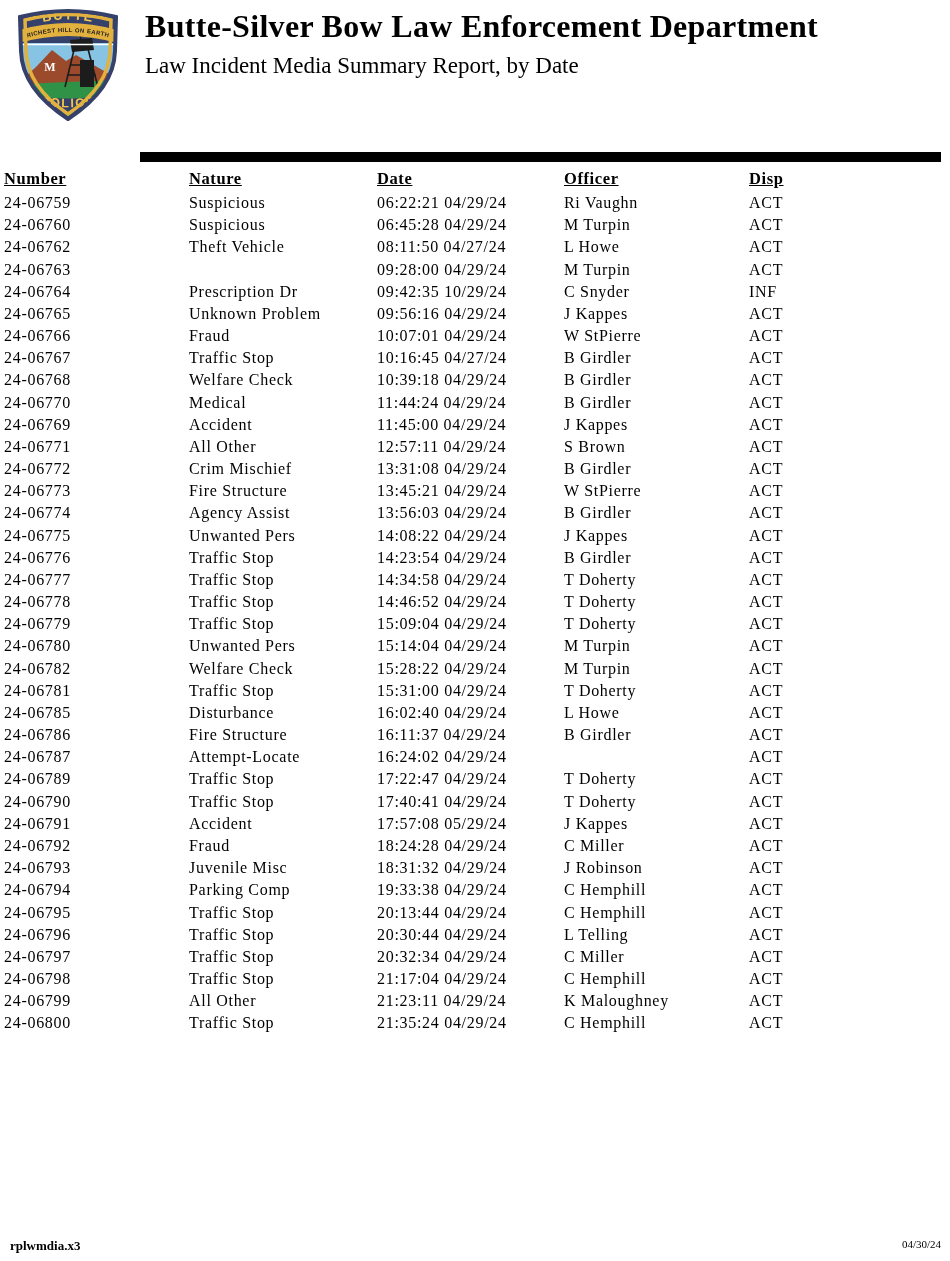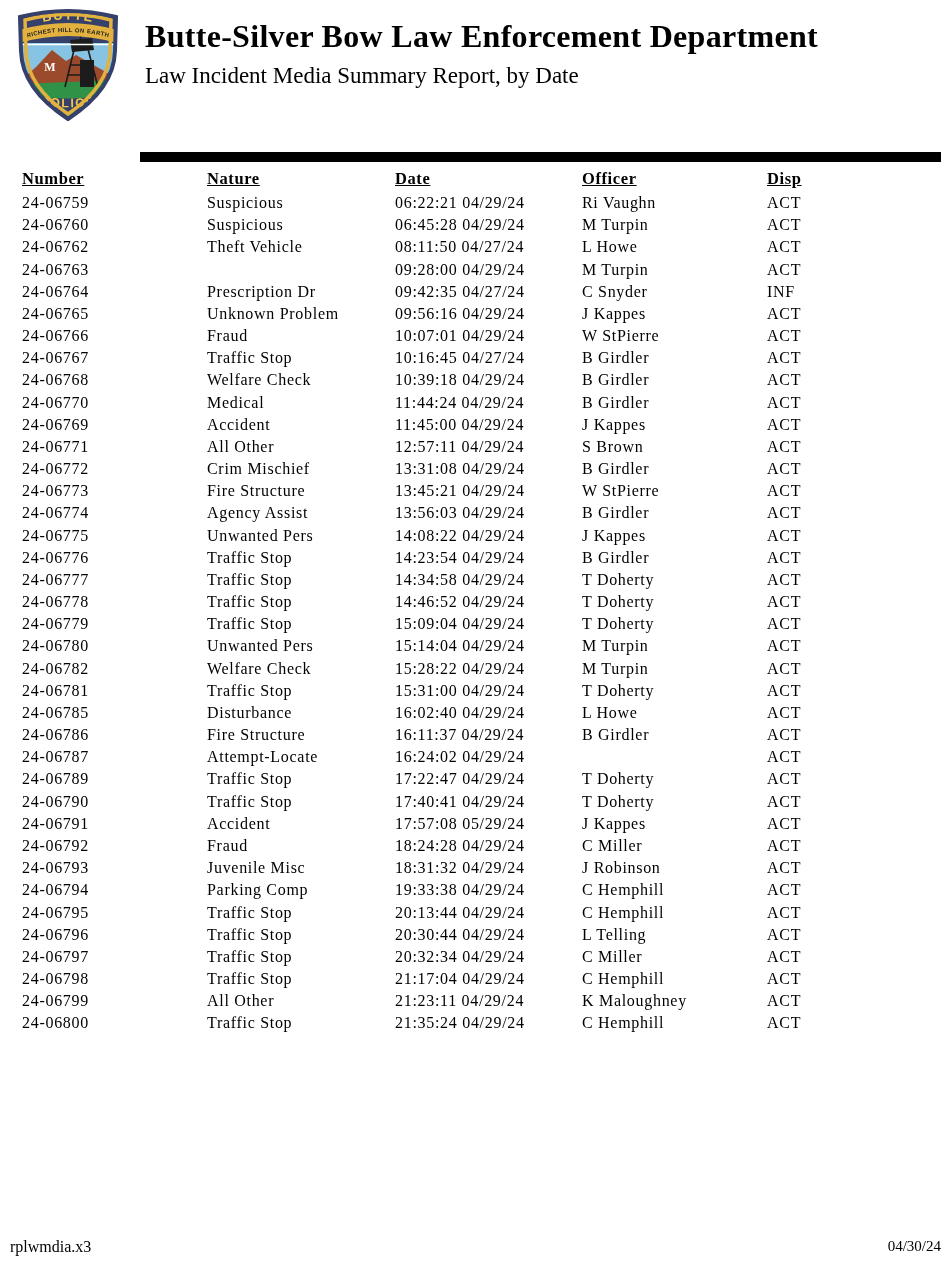--- a/index.html
+++ b/index.html
@@ -22,21 +22,21 @@
     height: 118px;
   }
   .title-block {
     position: absolute;
     left: 145px;
     top: 0;
     width: 700px;
   }
   .dept-title {
     margin: 0;
-    padding-top: 12px;
+    padding-top: 2px;
     width: 680px;
     font-size: 32px;
     line-height: 48px;
     font-weight: bold;
     letter-spacing: 0.3px;
   }
   .report-subtitle {
     margin: 2px 0 0 0;
     font-size: 23px;
     line-height: 28px;
@@ -47,21 +47,21 @@
     left: 140px;
     top: 152px;
     width: 801px;
     height: 10px;
     background: #000000;
   }
 
   
   .incident-table {
     position: absolute;
-    left: 22px;
+    left: 4px;
     top: 166px;
     width: 928px;
     border-collapse: collapse;
     table-layout: fixed;
   }
   .incident-table th {
     text-align: left;
     font-weight: bold;
     font-size: 16.5px;
     line-height: 26px;
@@ -79,27 +79,28 @@
     vertical-align: bottom;
     white-space: nowrap;
     overflow: hidden;
   }
 
   
   .footer-left {
     position: absolute;
     left: 10px;
     top: 1238px;
-    font-size: 16px;
+    font-size: 13px;
+    font-weight: bold;
   }
   .footer-right {
     position: absolute;
     right: 9px;
     top: 1238px;
-    font-size: 15px;
+    font-size: 11px;
   }
 
   
   .badge-top-text   { font-family: "Liberation Sans", sans-serif; font-size: 13px; font-weight: bold; letter-spacing: 1.5px; }
   .badge-band-text  { font-family: "Liberation Sans", sans-serif; font-size: 6px;  font-weight: bold; letter-spacing: 0.4px; }
   .badge-m-text     { font-family: "Liberation Serif", serif;     font-size: 12px; font-weight: bold; }
   .badge-bottom-text{ font-family: "Liberation Sans", sans-serif; font-size: 12.5px; font-weight: bold; letter-spacing: 1.5px; }
 </style>
 </head>
 <body>
@@ -208,21 +209,21 @@
         <tr>
       <td>24-06763</td>
       <td></td>
       <td>09:28:00 04/29/24</td>
       <td>M Turpin</td>
       <td>ACT</td>
     </tr>
         <tr>
       <td>24-06764</td>
       <td>Prescription Dr</td>
-      <td>09:42:35 04/27/24</td>
+      <td>09:42:35 10/29/24</td>
       <td>C Snyder</td>
       <td>INF</td>
     </tr>
         <tr>
       <td>24-06765</td>
       <td>Unknown Problem</td>
       <td>09:56:16 04/29/24</td>
       <td>J Kappes</td>
       <td>ACT</td>
     </tr>

